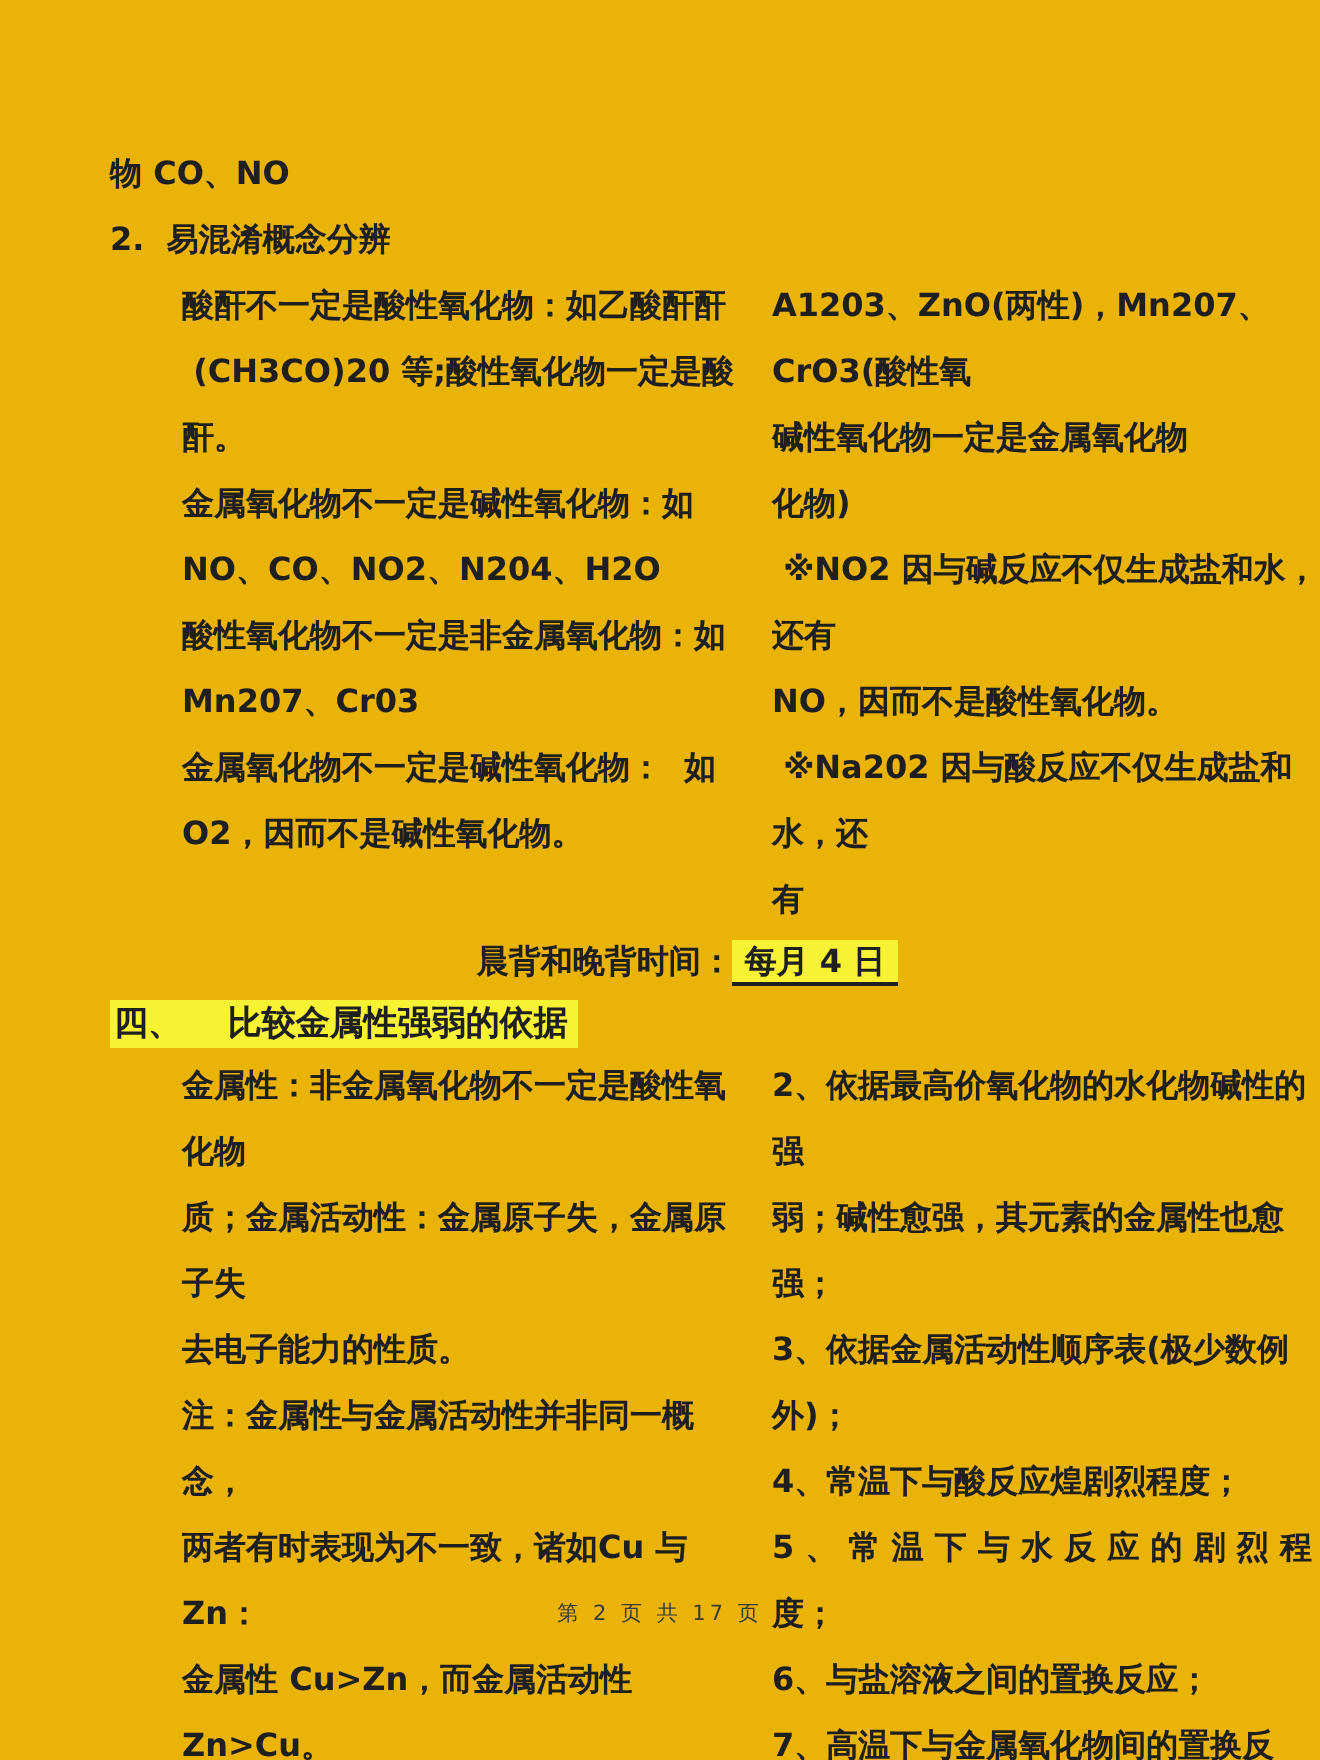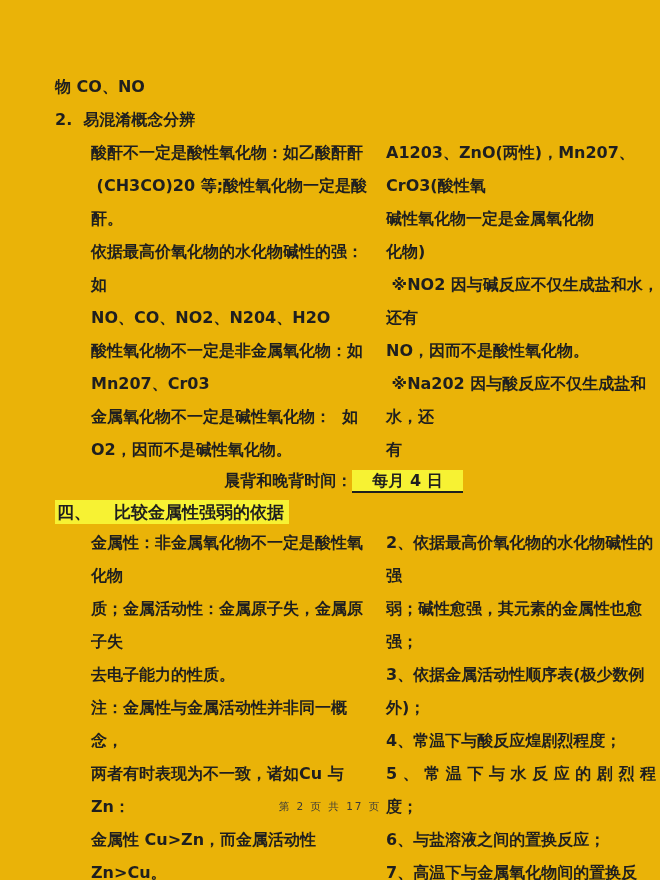--- a/index.html
+++ b/index.html
@@ -48,21 +48,21 @@
     font-weight: 700;
     white-space: pre-wrap;
   }
   .hl {
     background: #f7f233;
     padding: 2px 5px 2px 2px;
   }
   .hl-u {
     background: #f7f233;
     border-bottom: 2.5px solid #1f1f1f;
-    padding: 1px 20px;
+    padding: 1px 6px;
   }
   .sec-heading {
     margin: 2px 0 0 0;
     font-size: 17px;
     line-height: 28px;
     font-weight: 700;
     white-space: pre-wrap;
   }
   .footer {
     position: absolute;
@@ -81,21 +81,21 @@
 
 <div class="page">
 
   <p class="line">物 CO、NO</p>
   <p class="line">2.  易混淆概念分辨</p>
 
   <div class="cols">
     <div class="col left">
       <p class="line">酸酐不一定是酸性氧化物：如乙酸酐酐</p>
       <p class="line"> (CH3CO)20 等;酸性氧化物一定是酸酐。</p>
-      <p class="line">依据最高价氧化物的水化物碱性的强：如</p>
+      <p class="line">金属氧化物不一定是碱性氧化物：如</p>
       <p class="line">NO、CO、NO2、N204、H2O</p>
       <p class="line">酸性氧化物不一定是非金属氧化物：如</p>
       <p class="line">Mn207、Cr03</p>
       <p class="line">金属氧化物不一定是碱性氧化物：  如</p>
       <p class="line">O2，因而不是碱性氧化物。</p>
     </div>
     <div class="col right">
       <p class="line">A1203、ZnO(两性)，Mn207、CrO3(酸性氧</p>
       <p class="line">碱性氧化物一定是金属氧化物</p>
       <p class="line">化物)</p>

